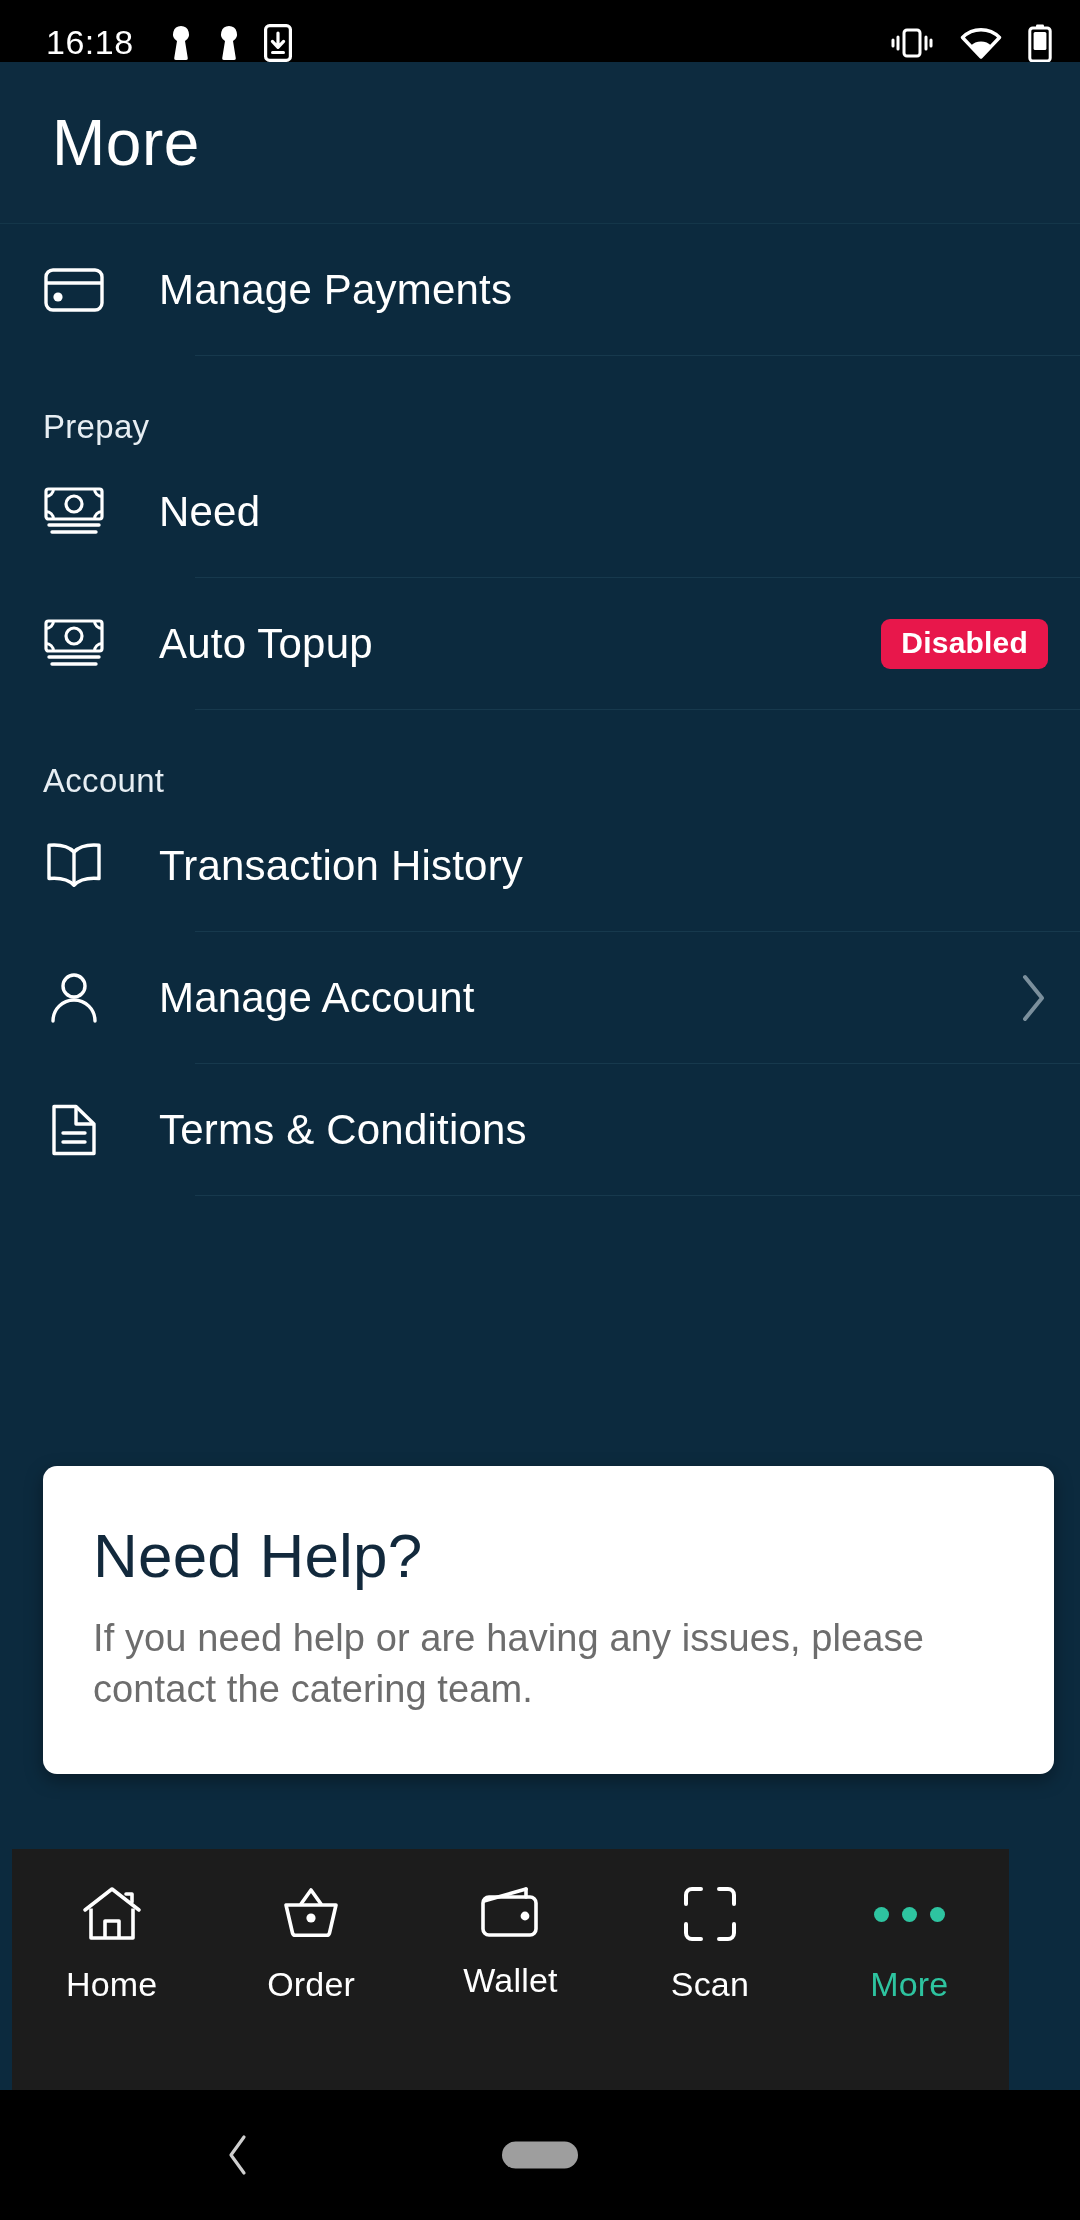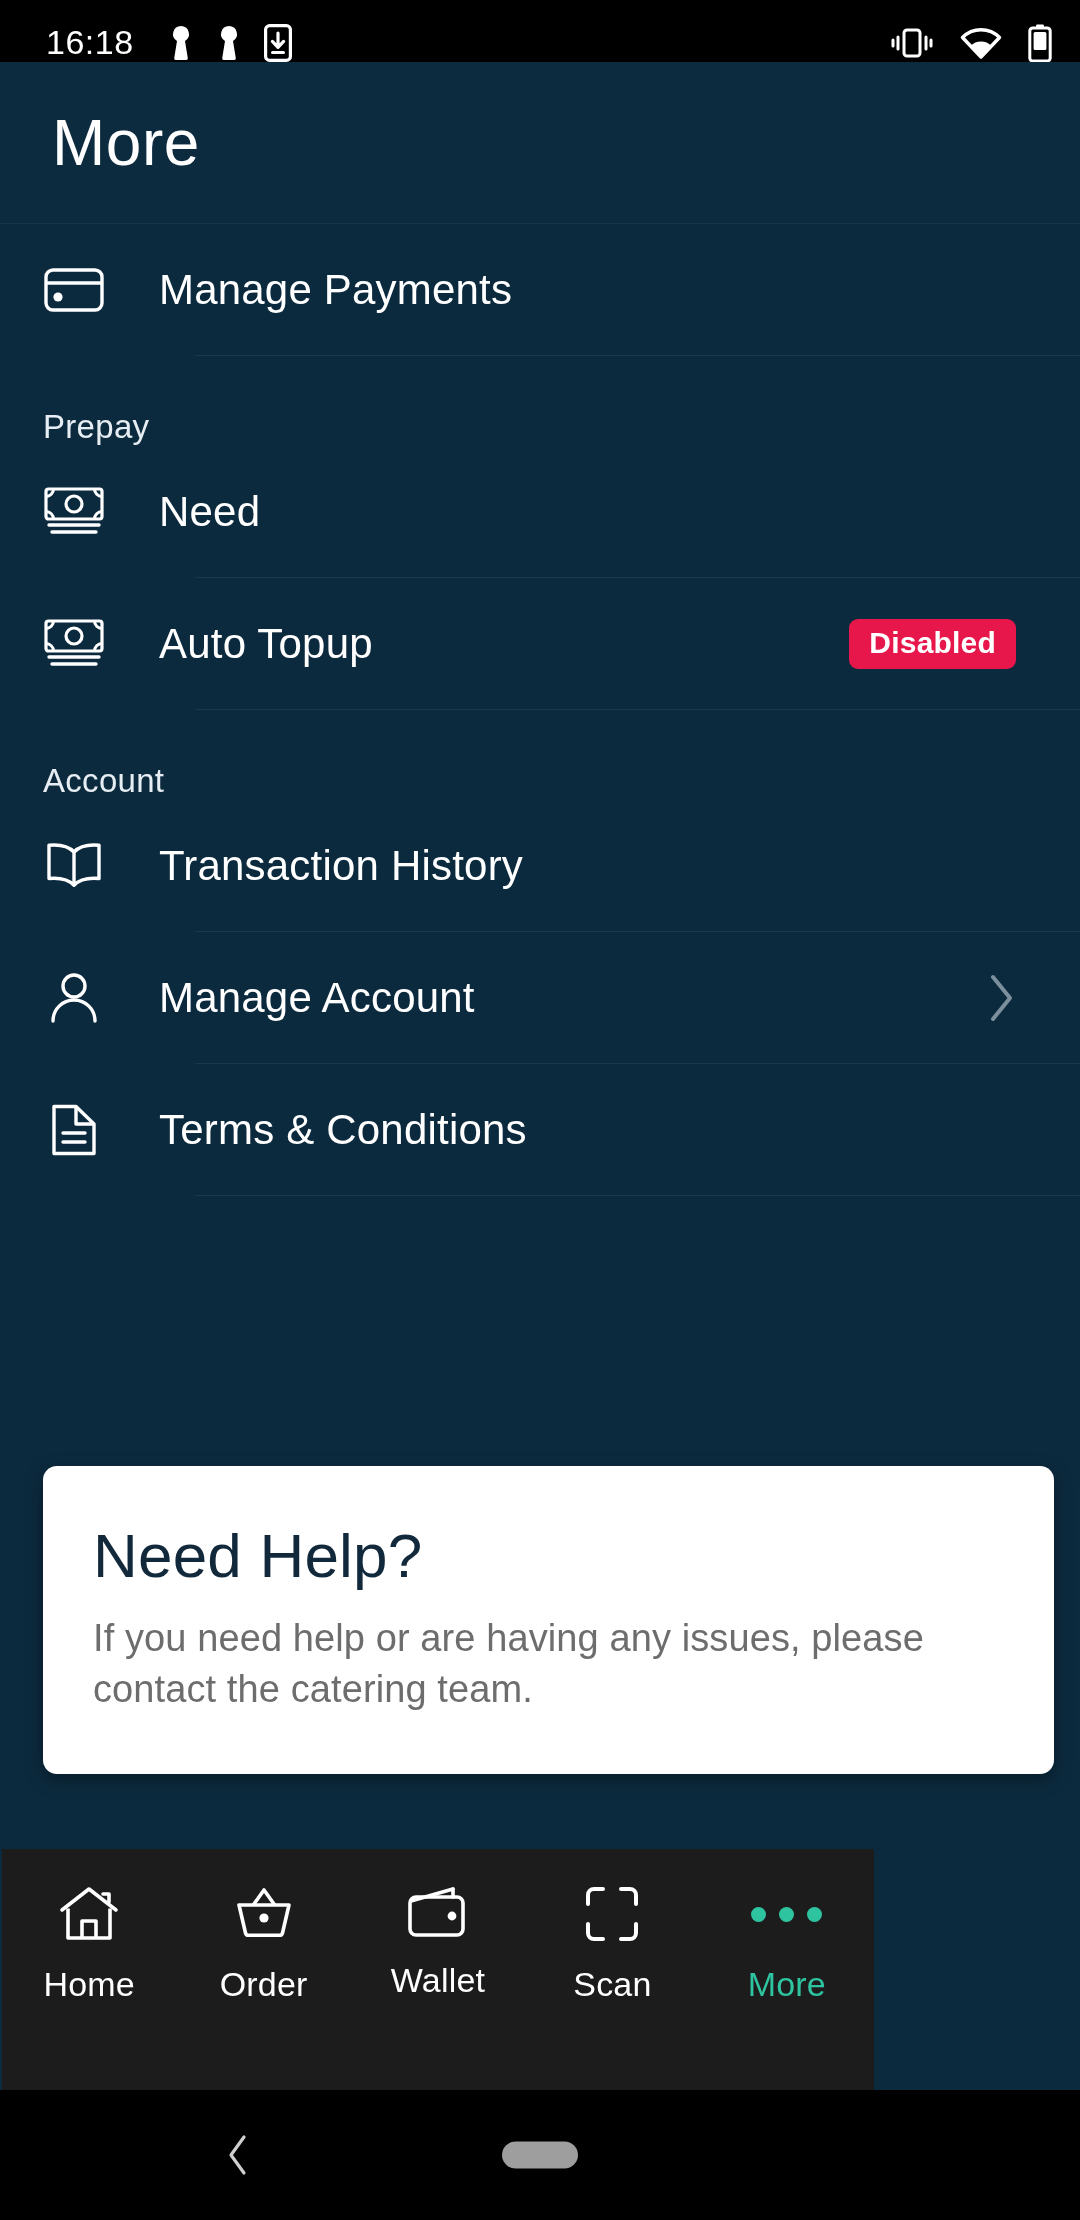--- a/index.html
+++ b/index.html
@@ -38,21 +38,21 @@
   .section-label {
     color:#e7eef3; font-size:33px; font-weight:300;
     padding-left:43px; letter-spacing:0.3px;
   }
   .sec-payments { padding-top:60px; }
   .sec-prepay   { padding-top:52px; }
   .sec-account  { padding-top:52px; }
 
   .row {
     position:relative; display:flex; align-items:center;
-    height:132px; padding-left:43px; padding-right:64px;
+    height:132px; padding-left:43px; padding-right:32px;
   }
   .row-icon { width:62px; flex:0 0 62px; display:flex; align-items:center; justify-content:center; }
   .row-label {
     color:#ffffff; font-size:42px; font-weight:300;
     margin-left:54px; letter-spacing:0.2px; white-space:nowrap;
   }
   .row-divider {
     position:absolute; left:195px; right:0; bottom:0; height:1px;
     background:#17394d;
   }
@@ -76,21 +76,21 @@
     color:#12293c; font-size:62px; font-weight:300;
     letter-spacing:0.2px; margin-bottom:22px;
   }
   .help-body {
     color:#6d6d6d; font-size:38px; font-weight:300;
     line-height:1.33; letter-spacing:0.1px;
   }
 
   
   .bottomnav {
-    position:absolute; bottom:130px; left:2px; width:872px; height:241px;
+    position:absolute; bottom:130px; left:12px; width:997px; height:241px;
     background:#1c1c1c; display:flex; align-items:flex-start;
     padding-top:36px;
   }
   .navitem {
     flex:1; display:flex; flex-direction:column; align-items:center; gap:22px;
   }
   .navlabel { font-size:34px; font-weight:300; color:#ffffff; letter-spacing:0.2px; }
   .navitem.active .navlabel { color:#2ec4a0; }
   .dots { display:flex; gap:13px; align-items:center; height:58px; }
   .dot { width:15px; height:15px; border-radius:50%; background:#2ec4a0; }

